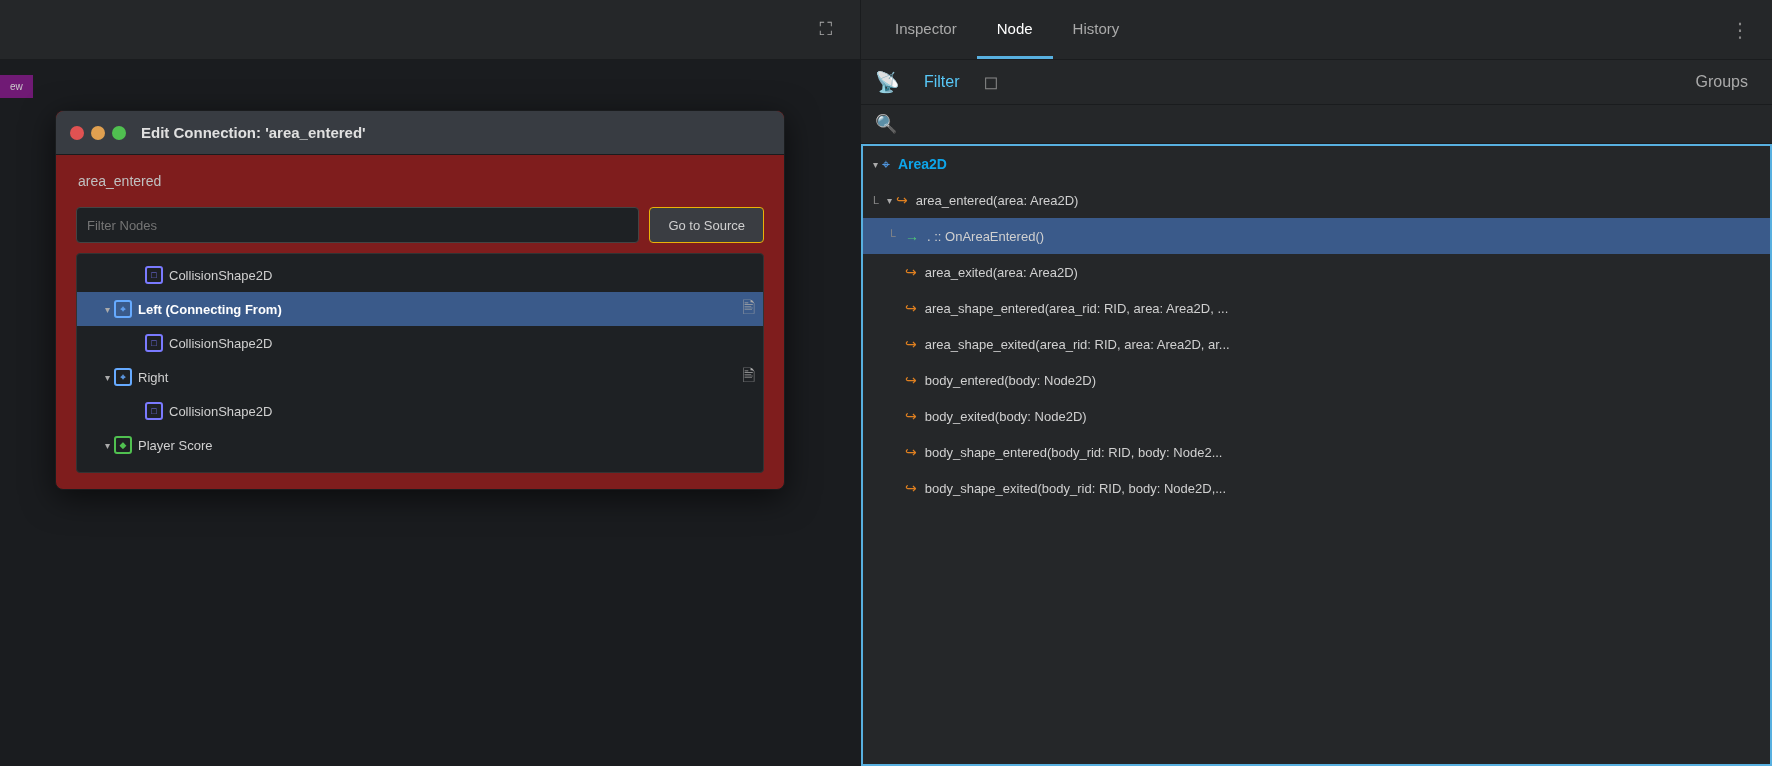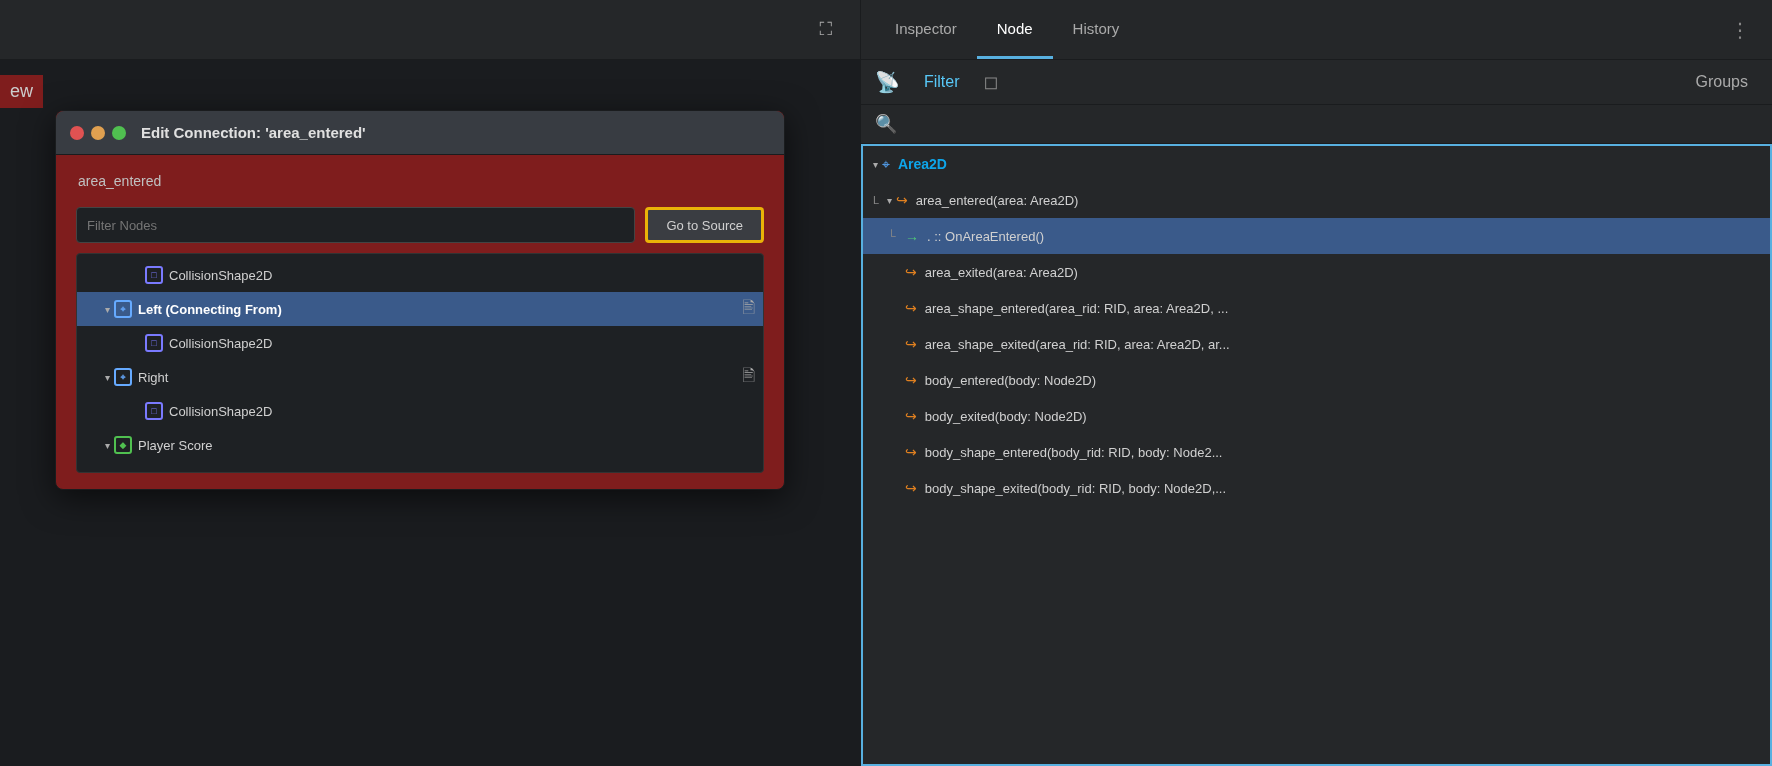--- a/index.html
+++ b/index.html
@@ -36,25 +36,25 @@
     .expand-icon {
       margin-left: auto;
       margin-right: 16px;
       color: #aaa;
       font-size: 18px;
       cursor: pointer;
     }
 
     .view-label {
       color: #ccc;
-      font-size: 18px;
+      font-size: 10px;
       position: absolute;
       left: 0;
       top: 75px;
-      background: #7f1d1d;
+      background: #701a75;
       padding: 6px 10px;
       z-index: 1;
     }
 
     .dark-bg {
       position: absolute;
       left: 0;
       top: 60px;
       right: 0;
       bottom: 0;
@@ -141,21 +141,21 @@
       border-radius: 4px;
       color: #c0c0c0;
       padding: 0 10px;
       font-size: 13px;
     }
 
     .goto-source-btn {
       height: 36px;
       padding: 0 18px;
       background: #3a3d42;
-      border: 3px solid #eab308;
+      border: 1px solid #eab308;
       border-radius: 4px;
       color: #d0d0d0;
       font-size: 13px;
       cursor: pointer;
       white-space: nowrap;
     }
 
     
     .node-tree {
       background: #1e2124;

